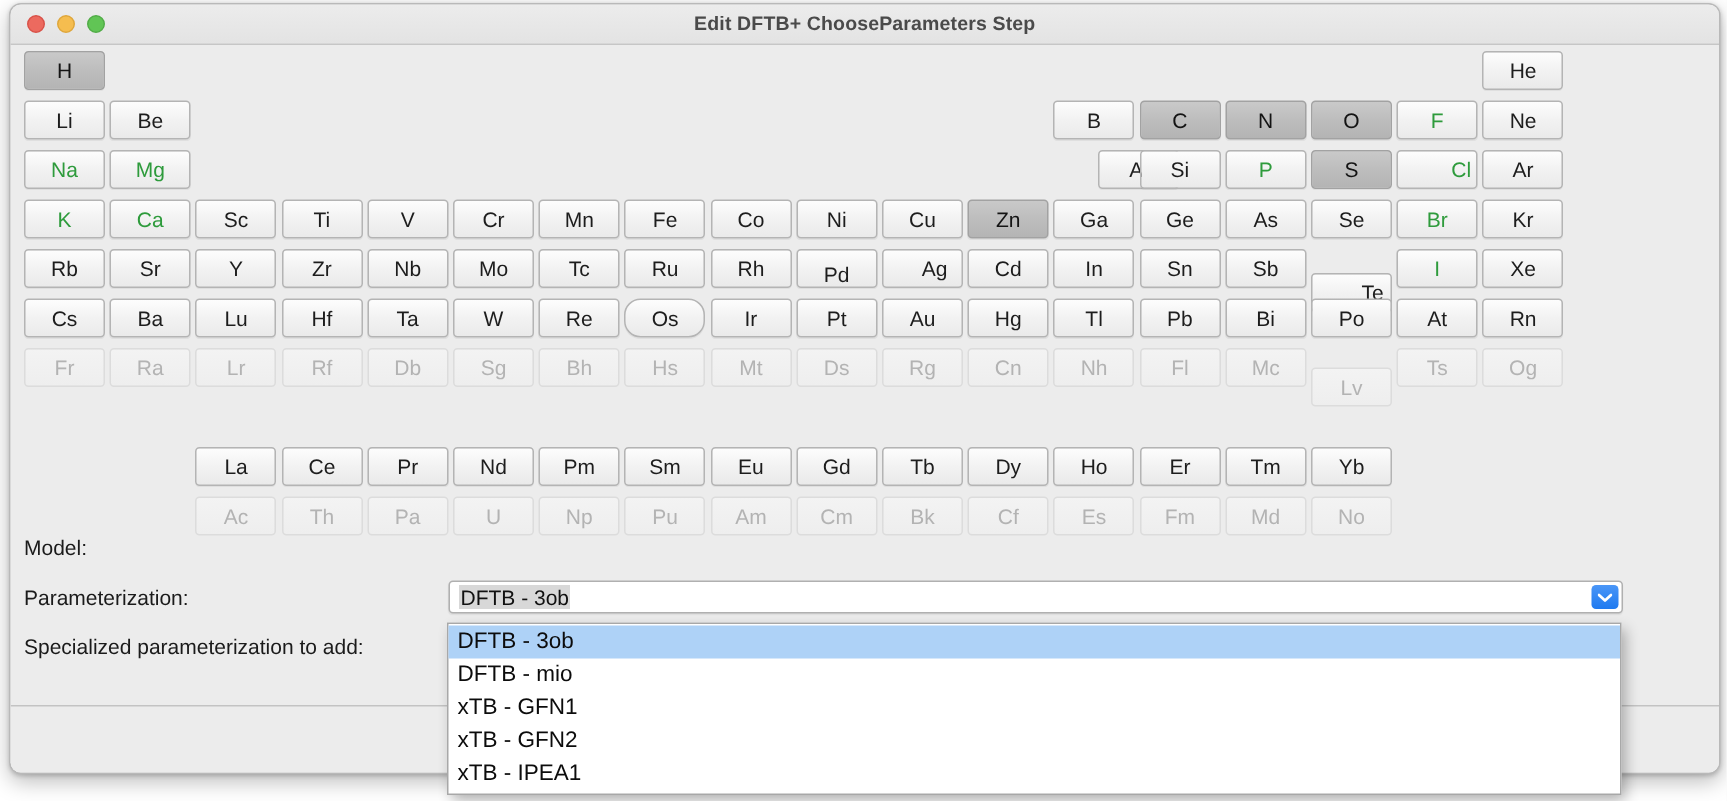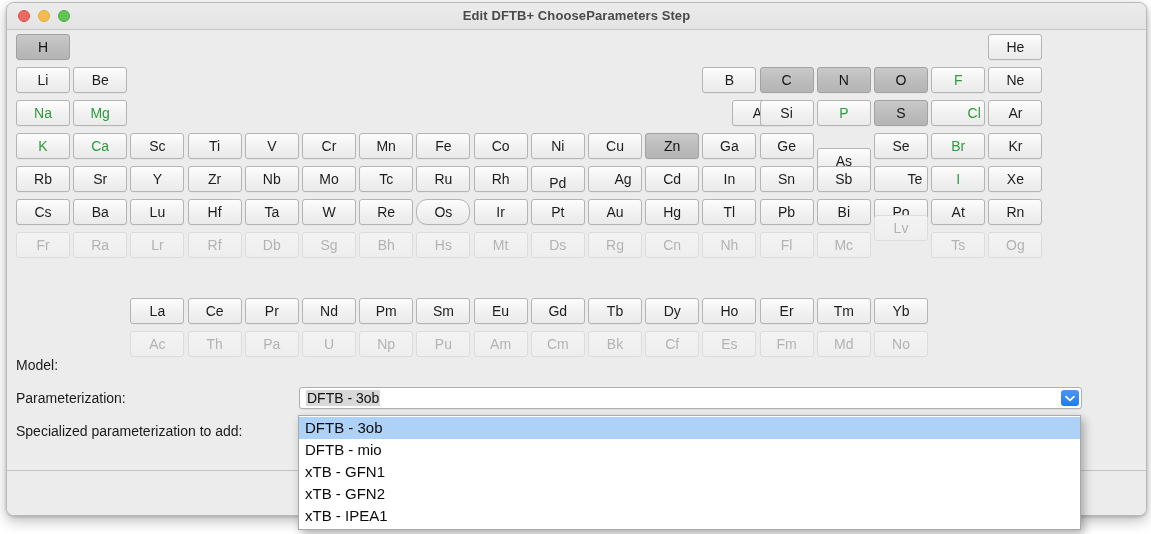--- a/index.html
+++ b/index.html
@@ -312,21 +312,21 @@
           </div>
           <div class="el selected" style="left: 638.2px; top: 103px;">
             <span>Zn</span>
           </div>
           <div class="el " style="left: 695.4px; top: 103px;">
             <span>Ga</span>
           </div>
           <div class="el " style="left: 752.6px; top: 103px;">
             <span>Ge</span>
           </div>
-          <div class="el " style="left: 809.8px; top: 118px;">
+          <div class="el " style="left: 809.8px; top: 103px;">
             <span>As</span>
           </div>
           <div class="el " style="left: 867px; top: 103px;">
             <span>Se</span>
           </div>
           <div class="el green" style="left: 924.2px; top: 103px;">
             <span>Br</span>
           </div>
           <div class="el " style="left: 981.4px; top: 103px;">
             <span>Kr</span>
@@ -369,21 +369,21 @@
           </div>
           <div class="el " style="left: 695.4px; top: 136px;">
             <span>In</span>
           </div>
           <div class="el " style="left: 752.6px; top: 136px;">
             <span>Sn</span>
           </div>
           <div class="el " style="left: 809.8px; top: 136px;">
             <span>Sb</span>
           </div>
-          <div class="el " style="left: 867px; top: 136px; padding-left: 28px;">
+          <div class="el " style="left: 867px; top: 152px; padding-left: 28px;">
             <span>Te</span>
           </div>
           <div class="el green" style="left: 924.2px; top: 136px;">
             <span>I</span>
           </div>
           <div class="el " style="left: 981.4px; top: 136px;">
             <span>Xe</span>
           </div>
           <div class="el " style="left: 9px; top: 169px;">
             <span>Cs</span>
@@ -477,21 +477,21 @@
           </div>
           <div class="el disabled" style="left: 695.4px; top: 202px;">
             <span>Nh</span>
           </div>
           <div class="el disabled" style="left: 752.6px; top: 202px;">
             <span>Fl</span>
           </div>
           <div class="el disabled" style="left: 809.8px; top: 202px;">
             <span>Mc</span>
           </div>
-          <div class="el disabled" style="left: 867px; top: 185px; text-align: right;">
+          <div class="el disabled" style="left: 867px; top: 215px; text-align: right;">
             <span>Lv</span>
           </div>
           <div class="el disabled" style="left: 924.2px; top: 202px;">
             <span>Ts</span>
           </div>
           <div class="el disabled" style="left: 981.4px; top: 202px;">
             <span>Og</span>
           </div>
           <div class="el " style="left: 123.4px; top: 268px;">
             <span>La</span>

